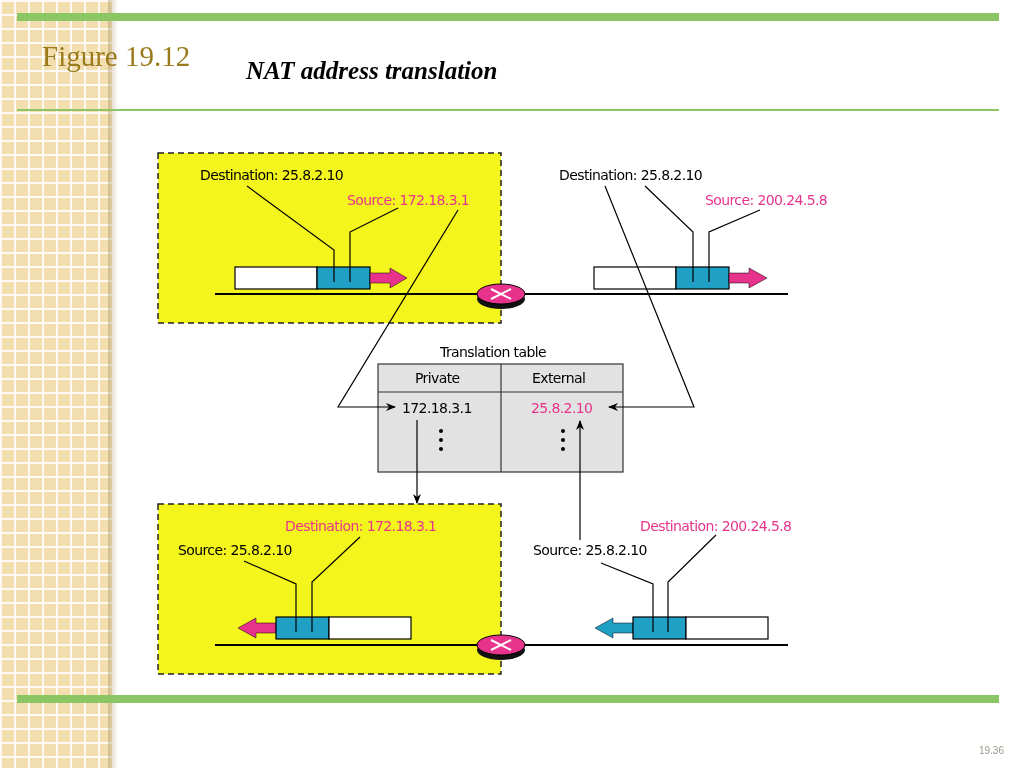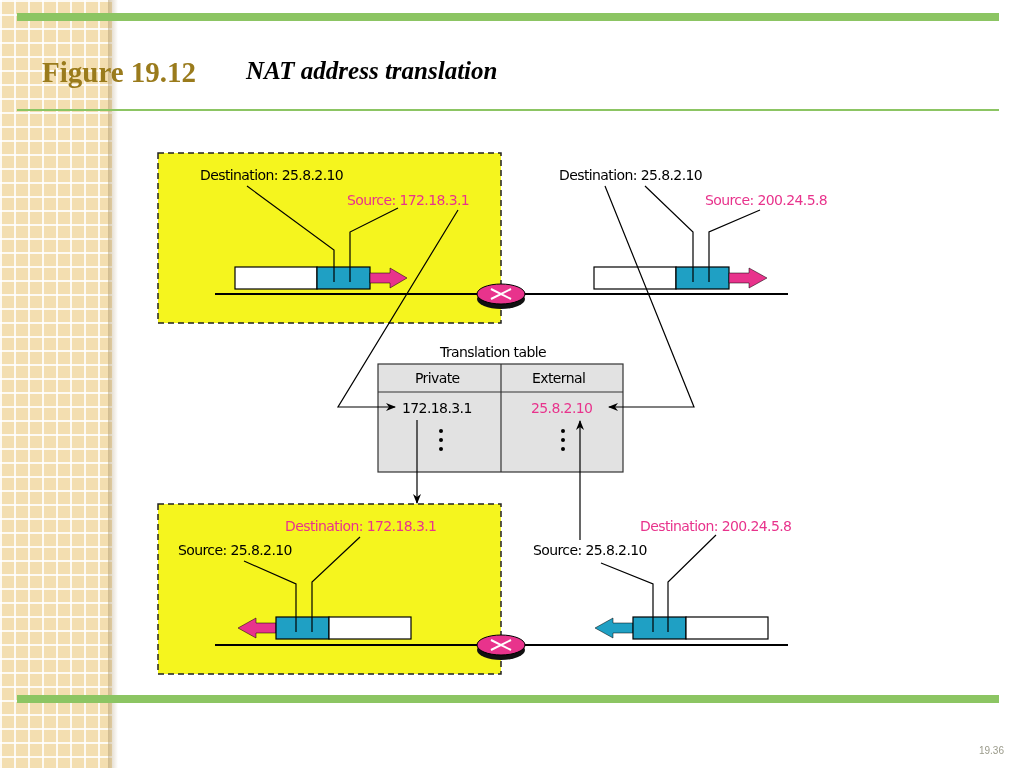--- a/index.html
+++ b/index.html
@@ -8,21 +8,21 @@
     background-color: #f3deb0;
     background-image:
       linear-gradient(to right, rgba(255,255,255,0.85) 2px, transparent 2px),
       linear-gradient(to bottom, rgba(255,255,255,0.85) 2px, transparent 2px);
     background-size: 14px 14px; }
   .sidebar-shadow { position: absolute; left: 108px; top: 0; width: 10px; height: 768px;
     background: linear-gradient(to right, rgba(180,160,120,0.55), rgba(255,255,255,0)); }
   .bar-top { position: absolute; left: 17px; top: 13px; width: 982px; height: 8px; background: #8cc563; }
   .rule-title { position: absolute; left: 17px; top: 109px; width: 982px; height: 2px; background: #8cc563; }
   .bar-bottom { position: absolute; left: 17px; top: 695px; width: 982px; height: 8px; background: #8cc563; }
-  .title { position: absolute; left: 42px; top: 56px; font-family: "Liberation Serif", serif; font-weight: bold; font-size: 29px; color: #9a7b1c; white-space: nowrap; text-align: right; }
+  .title { position: absolute; left: 42px; top: 40px; font-family: "Liberation Serif", serif; font-weight: normal; font-size: 29px; color: #9a7b1c; white-space: nowrap; text-align: right; }
   .subtitle { position: absolute; left: 246px; top: 57px; font-family: "Liberation Serif", serif; font-weight: bold; font-style: italic; font-size: 25px; color: #000; white-space: nowrap; text-align: center; }
   .page-num { position: absolute; right: 20px; top: 745px; font-size: 10px; color: #9a9a8a; }
   svg.diagram { position: absolute; left: 0; top: 0; }
   .lbl { font-family: "DejaVu Sans", sans-serif; font-size: 14px; letter-spacing: -0.6px; }
 </style>
 </head>
 <body>
 
 <div class="sidebar"></div>
 <div class="sidebar-shadow"></div>

